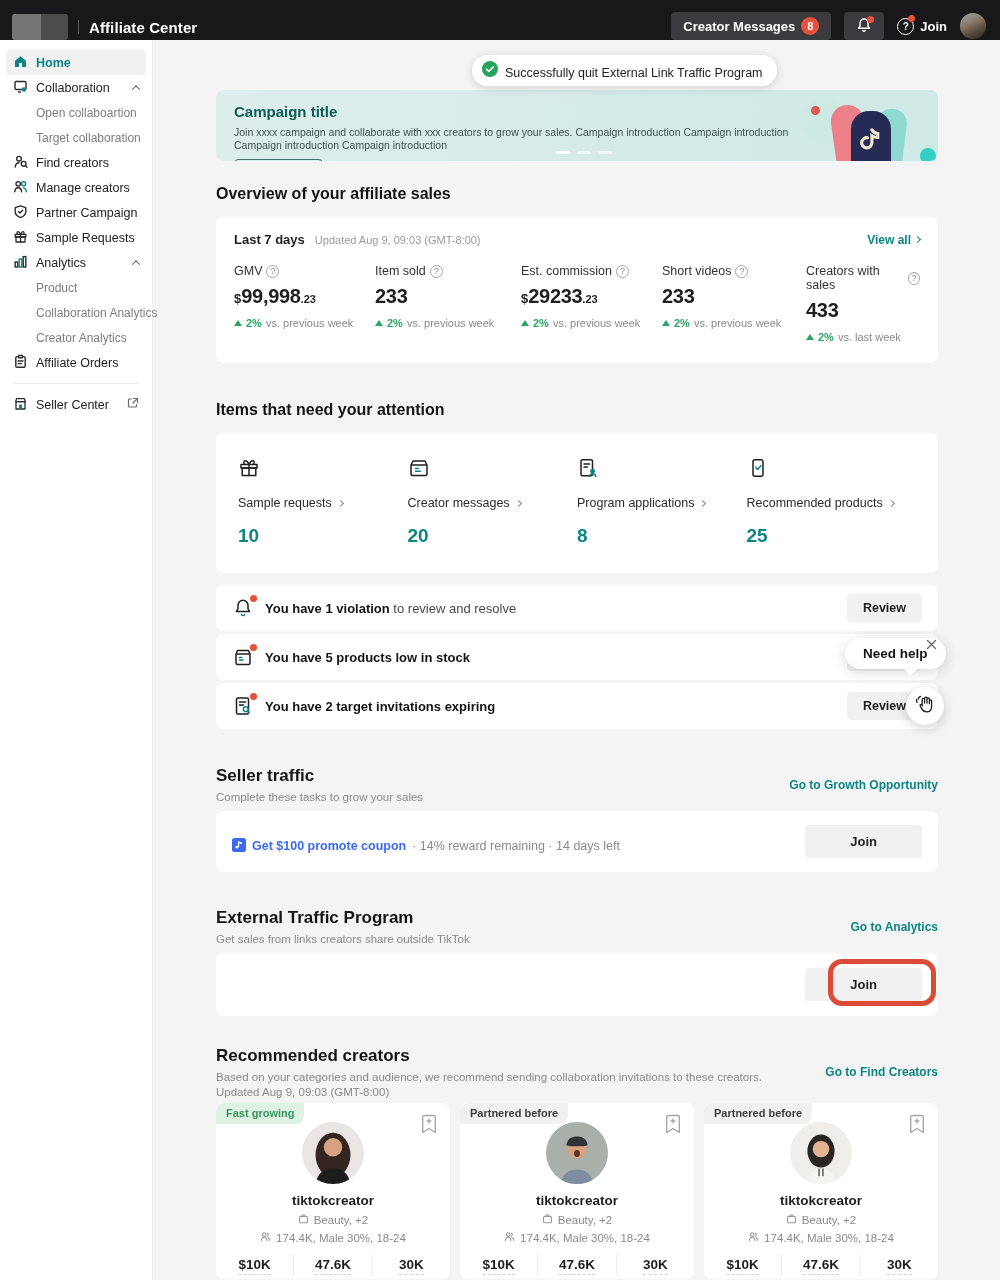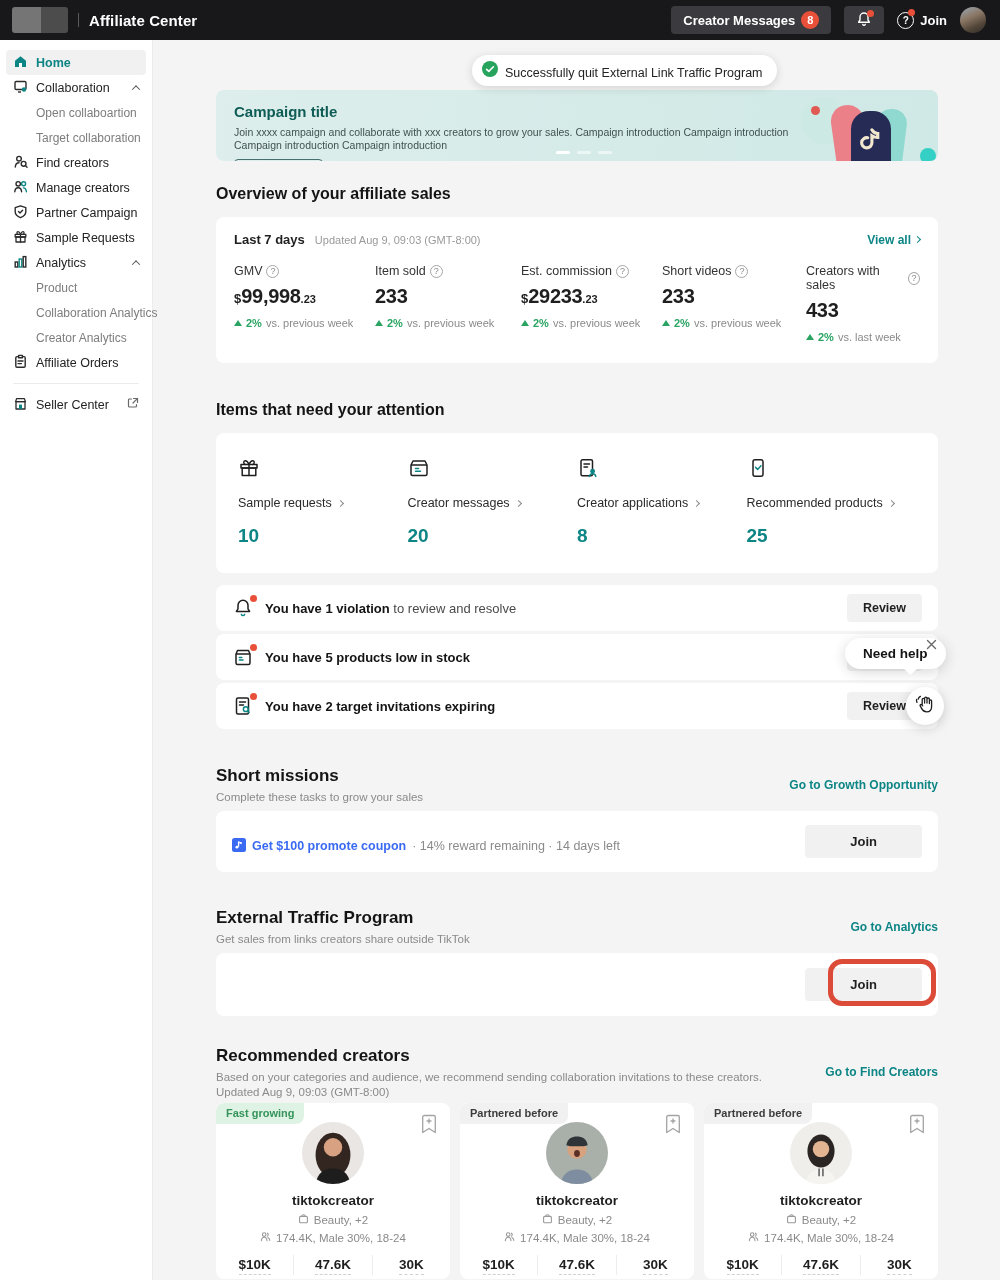--- a/index.html
+++ b/index.html
@@ -1,20 +1,20 @@
 <!DOCTYPE html>
 <html><head>
 <meta charset="utf-8">
 <style>
   * { margin:0; padding:0; box-sizing:border-box; }
   html,body { width:1000px; height:1280px; overflow:hidden; }
   body { font-family:"Liberation Sans","DejaVu Sans",sans-serif; background:#f4f4f5; position:relative; color:#1f1f1f; }
 
   
-  .topbar { position:absolute; top:0; left:0; right:0; height:40px; background:#18181b; display:flex; align-items:center; justify-content:space-between; z-index:40; }
+  .topbar { position:absolute; top:0; left:0; right:0; height:40px; background:#18181b; display:flex; align-items:flex-end; justify-content:space-between; z-index:40; }
   .tb-left { display:flex; align-items:center; gap:10px; padding-left:12px; }
   .logo-block { width:56px; height:26px; border-radius:3px; background:linear-gradient(90deg,#757575 0 52%,#4c4c4c 52%); }
   .tb-divider { width:1px; height:14px; background:#5a5a5a; }
   .tb-title { color:#fff; font-size:15px; font-weight:700; letter-spacing:.1px; }
   .tb-right { display:flex; align-items:center; gap:13px; padding-right:14px; }
   .cm-btn { background:#3b3b3f; border:none; border-radius:4px; height:28px; display:flex; align-items:center; gap:6px; padding:0 12px; color:#fff; font-size:13px; font-weight:600; cursor:pointer; }
   .cm-badge { background:#e8503a; color:#fff; border-radius:9px; min-width:18px; height:18px; font-size:11px; font-weight:700; display:flex; align-items:center; justify-content:center; padding:0 4px; }
   .bell-btn { position:relative; width:40px; height:28px; background:#3b3b3f; border:none; border-radius:4px; display:flex; align-items:center; justify-content:center; cursor:pointer; }
   .bell-btn .dot, .help-wrap .dot { position:absolute; width:7px; height:7px; border-radius:50%; background:#e8503a; }
   .bell-btn .dot { top:4px; right:10px; }
@@ -408,21 +408,21 @@
       <div class="att-count">20</div>
     </div>
     <div>
       <span><svg width="22" height="22" viewBox="0 0 22 22" fill="none" stroke="#1f1f1f" stroke-width="1.5" stroke-linejoin="round">
             <rect x="4" y="2.8" width="11.5" height="16" rx="1.5"></rect>
             <path d="M7 7h5.5M7 10h3.5" stroke-linecap="round"></path>
             <circle cx="15.6" cy="14.2" r="2.4" fill="#0d8585" stroke="none"></circle>
             <path d="M12.4 19.4c.4-1.8 1.7-2.6 3.2-2.6s2.8.8 3.2 2.6" stroke="#0d8585" stroke-linecap="round"></path>
           </svg></span>
       <div class="att-label">
-          <span>Creator applications</span>
+          <span>Program applications</span>
           <i class="chev"></i>
         </div>
       <div class="att-count">8</div>
     </div>
     <div>
       <span><svg width="22" height="22" viewBox="0 0 22 22" fill="none" stroke="#1f1f1f" stroke-width="1.5" stroke-linejoin="round">
             <rect x="6" y="2.8" width="10" height="16.4" rx="2"></rect>
             <path d="M8.6 10.4l2 2 3.4-3.6" stroke="#0d8585" stroke-linecap="round"></path>
           </svg></span>
       <div class="att-label">
@@ -467,21 +467,21 @@
           </svg>
         <span class="rdot"></span>
       </span>
       <span class="alert-text"><b>You have 2 target invitations expiring</b><span></span></span>
       <button class="review-btn">Review</button>
     </div>
   </div>
 
   <div class="sec-head mh">
     <div>
-      <div class="sec-title">Short missions</div>
+      <div class="sec-title">Seller traffic</div>
       <div class="sec-sub">Complete these tasks to grow your sales</div>
     </div>
     <span class="sec-link">Go to Growth Opportunity</span>
   </div>
   <div class="card mission-card">
     <div>
       <div class="mission-line">
         <span><svg width="14" height="14" viewBox="0 0 14 14">
               <rect width="14" height="14" rx="2.5" fill="#3b6af2"></rect>
               <circle cx="4.9" cy="9.2" r="1.4" fill="#fff"></circle>

